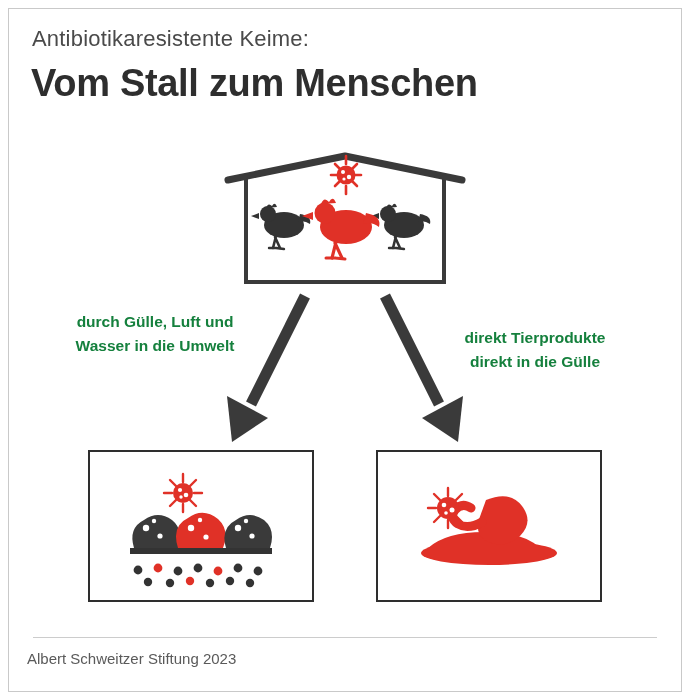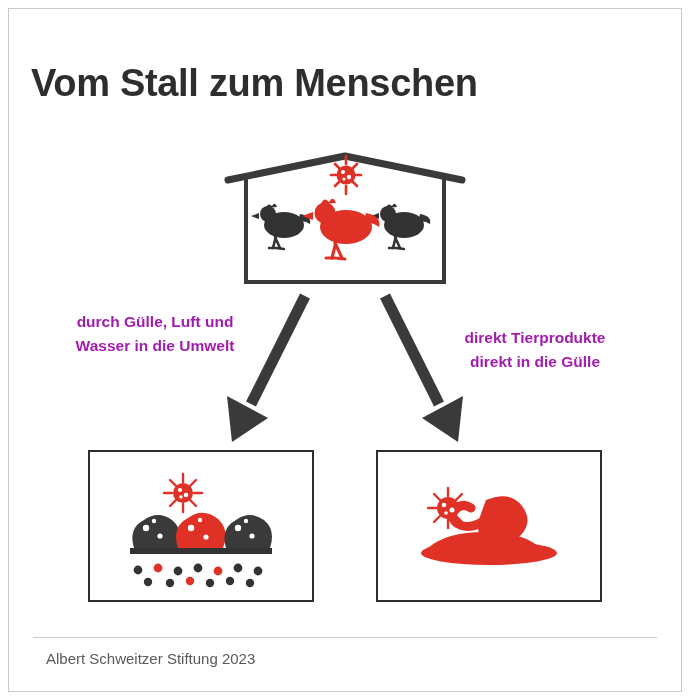--- a/index.html
+++ b/index.html
@@ -57,21 +57,21 @@
     width: 242px;
     height: 135px;
   }
   .barn svg { display: block; }
 
   
   .label {
     position: absolute;
     font-size: 15.5px;
     font-weight: 700;
-    color: #a21caf;
+    color: #15803d;
     line-height: 1.55;
     text-align: center;
   }
   .label-left {
     left: 40px;
     top: 310px;
     width: 230px;
   }
   .label-right {
     left: 420px;
@@ -114,34 +114,35 @@
   .footer-rule {
     position: absolute;
     left: 33px;
     top: 637px;
     width: 624px;
     height: 1px;
     background: #cccccc;
   }
   .footer-text {
     position: absolute;
-    left: 46px;
+    left: 27px;
     top: 650px;
     font-size: 15px;
     color: #5a5a5a;
     font-weight: 400;
   }
 </style>
 </head>
 <body>
 
 <div id="page">
 
   <div class="frame"></div>
 
+  <div class="kicker">Antibiotikaresistente Keime:</div>
   <div class="headline">Vom Stall zum Menschen</div>
 
   <div class="barn">
     <svg width="242" height="135" viewBox="0 0 242 135" xmlns="http://www.w3.org/2000/svg">
 
       <path d="M4 28 L121 4 L238 28" fill="none" stroke="#3a3a3a" stroke-width="7" stroke-linecap="round" stroke-linejoin="round"></path>
 
       <path d="M22 26 L22 130 L220 130 L220 26" fill="none" stroke="#3a3a3a" stroke-width="4"></path>
 
       <g fill="#333333" transform="translate(38,52)">

